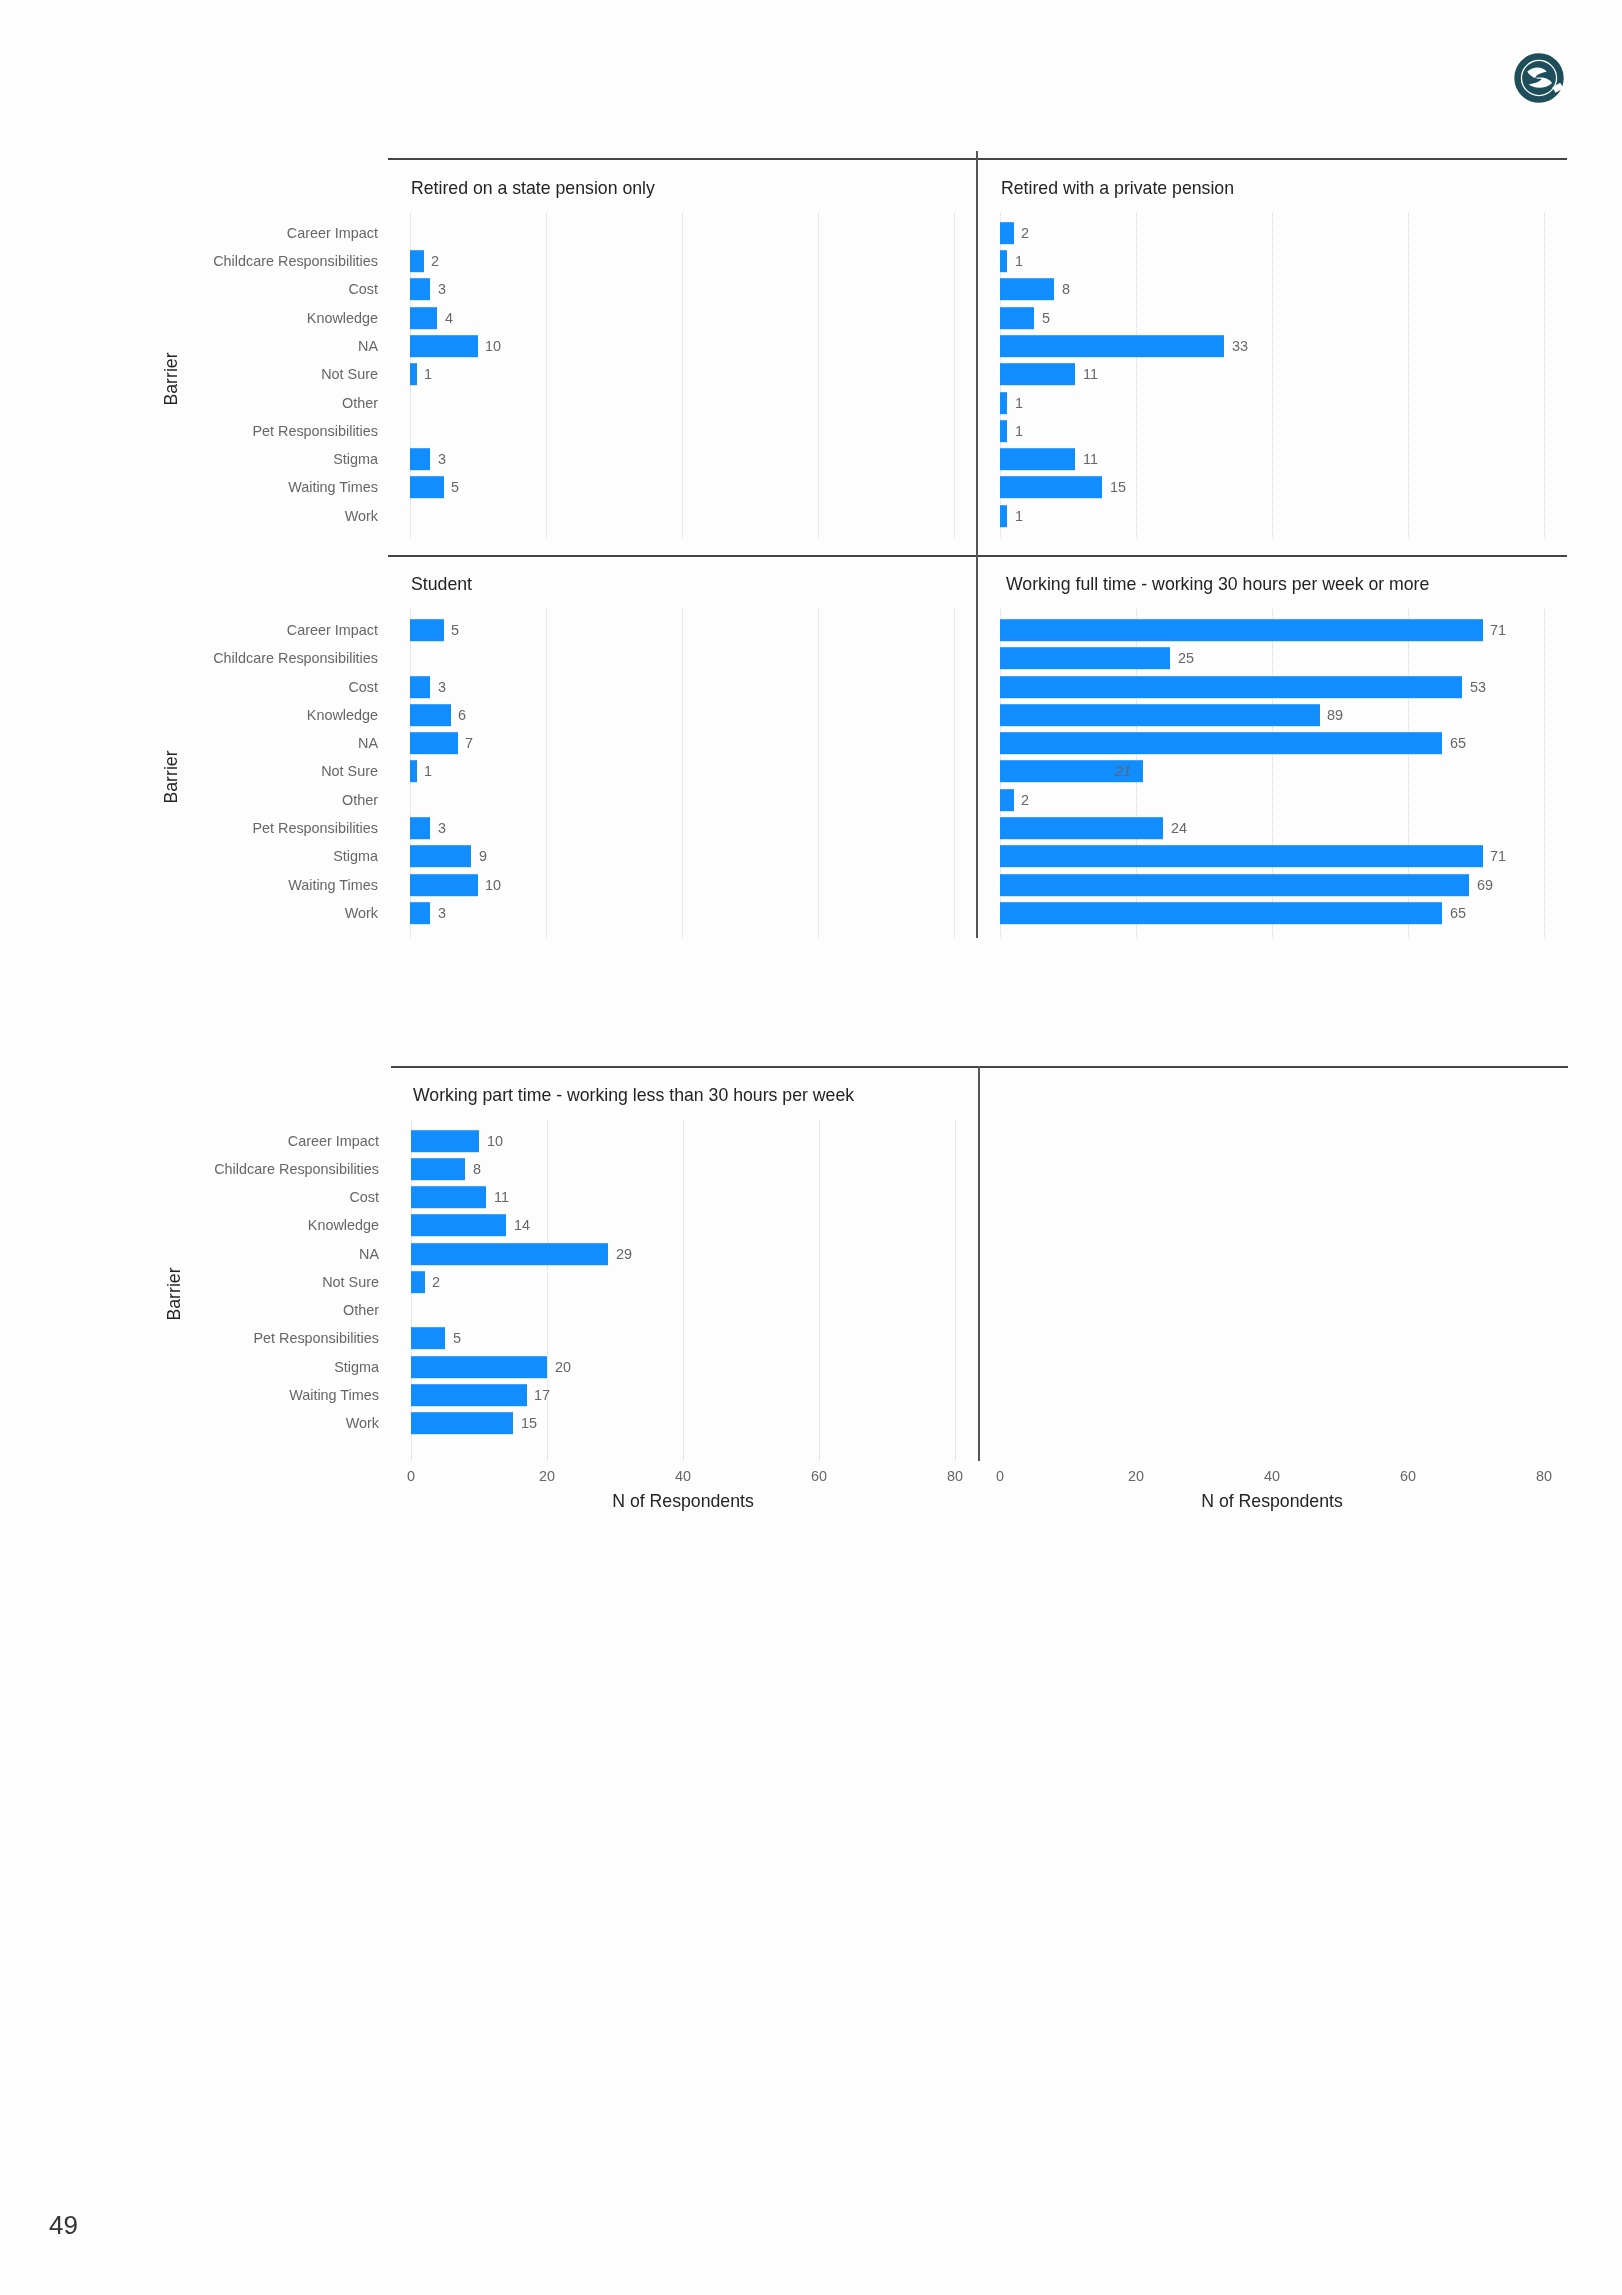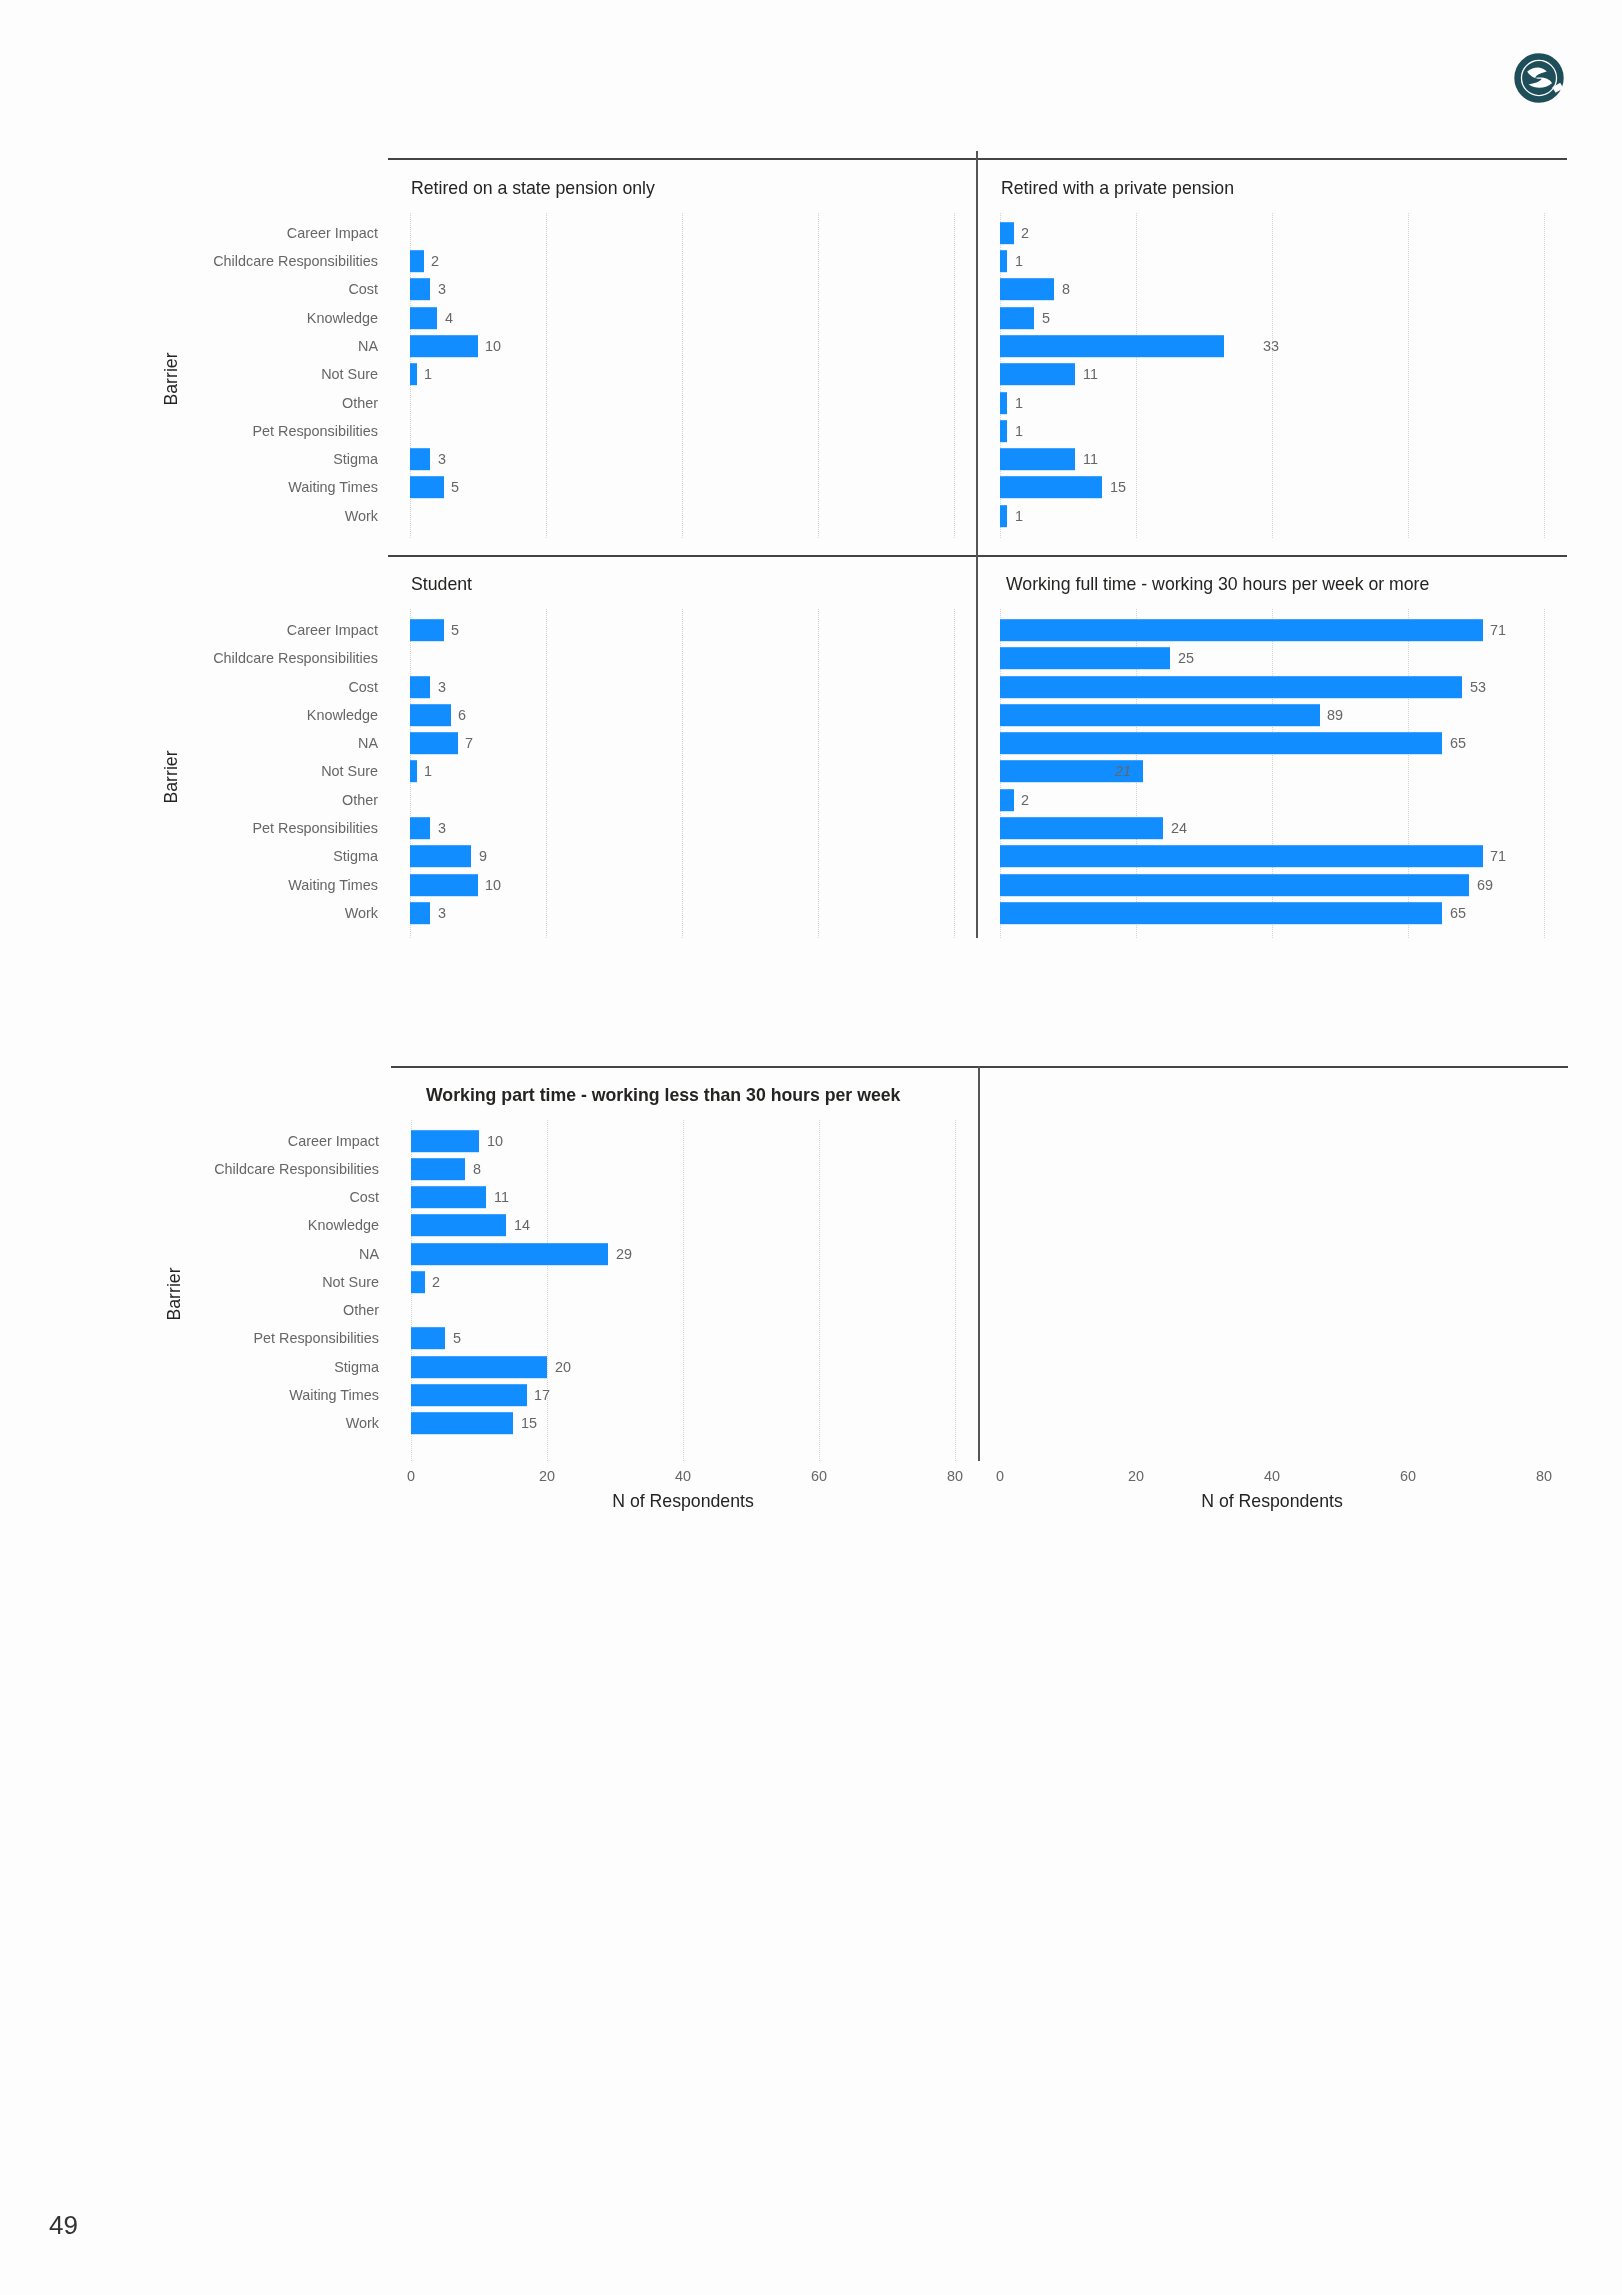--- a/index.html
+++ b/index.html
@@ -83,21 +83,21 @@
     <div class="grid" style="left: 1544px; top: 213px; height: 325px;"></div>
     <div class="bar" style="left: 1000px; top: 233px; width: 13.6px; background: rgb(17, 141, 255);"></div>
     <div class="val" style="left: 1021px; top: 233px;">2</div>
     <div class="bar" style="left: 1000px; top: 261px; width: 6.8px; background: rgb(17, 141, 255);"></div>
     <div class="val" style="left: 1015px; top: 261px;">1</div>
     <div class="bar" style="left: 1000px; top: 289px; width: 54px; background: rgb(17, 141, 255);"></div>
     <div class="val" style="left: 1062px; top: 289px;">8</div>
     <div class="bar" style="left: 1000px; top: 318px; width: 34px; background: rgb(17, 141, 255);"></div>
     <div class="val" style="left: 1042px; top: 318px;">5</div>
     <div class="bar" style="left: 1000px; top: 346px; width: 224px; background: rgb(17, 141, 255);"></div>
-    <div class="val" style="left: 1232px; top: 346px; margin-left: 31px;">33</div>
+    <div class="val" style="left: 1232px; top: 346px;">33</div>
     <div class="bar" style="left: 1000px; top: 374px; width: 75px; background: rgb(17, 141, 255);"></div>
     <div class="val" style="left: 1083px; top: 374px;">11</div>
     <div class="bar" style="left: 1000px; top: 403px; width: 6.8px; background: rgb(17, 141, 255);"></div>
     <div class="val" style="left: 1015px; top: 403px;">1</div>
     <div class="bar" style="left: 1000px; top: 431px; width: 6.8px; background: rgb(17, 141, 255);"></div>
     <div class="val" style="left: 1015px; top: 431px;">1</div>
     <div class="bar" style="left: 1000px; top: 459px; width: 75px; background: rgb(17, 141, 255);"></div>
     <div class="val" style="left: 1083px; top: 459px;">11</div>
     <div class="bar" style="left: 1000px; top: 487px; width: 102px; background: rgb(17, 141, 255);"></div>
     <div class="val" style="left: 1110px; top: 487px;">15</div>
@@ -159,21 +159,21 @@
     <div class="bar" style="left: 1000px; top: 800px; width: 13.6px; background: rgb(17, 141, 255);"></div>
     <div class="val" style="left: 1021px; top: 800px;">2</div>
     <div class="bar" style="left: 1000px; top: 828px; width: 163px; background: rgb(17, 141, 255);"></div>
     <div class="val" style="left: 1171px; top: 828px;">24</div>
     <div class="bar" style="left: 1000px; top: 856px; width: 483px; background: rgb(17, 141, 255);"></div>
     <div class="val" style="left: 1490px; top: 856px;">71</div>
     <div class="bar" style="left: 1000px; top: 885px; width: 469px; background: rgb(17, 141, 255);"></div>
     <div class="val" style="left: 1477px; top: 885px;">69</div>
     <div class="bar" style="left: 1000px; top: 913px; width: 442px; background: rgb(17, 141, 255);"></div>
     <div class="val" style="left: 1450px; top: 913px;">65</div>
-    <div class="panel-title" style="left: 426px; top: 1095px; font-weight: bold;">Working part time - working less than 30 hours per week</div>
+    <div class="panel-title" style="left: 413px; top: 1095px;">Working part time - working less than 30 hours per week</div>
     <div class="grid" style="left: 411px; top: 1120px; height: 341px;"></div>
     <div class="grid" style="left: 547px; top: 1120px; height: 341px;"></div>
     <div class="grid" style="left: 683px; top: 1120px; height: 341px;"></div>
     <div class="grid" style="left: 819px; top: 1120px; height: 341px;"></div>
     <div class="grid" style="left: 955px; top: 1120px; height: 341px;"></div>
     <div class="cat-label" style="left: 157px; top: 1141px;">Career Impact</div>
     <div class="cat-label" style="left: 157px; top: 1169px;">Childcare Responsibilities</div>
     <div class="cat-label" style="left: 157px; top: 1197px;">Cost</div>
     <div class="cat-label" style="left: 157px; top: 1225px;">Knowledge</div>
     <div class="cat-label" style="left: 157px; top: 1254px;">NA</div>

